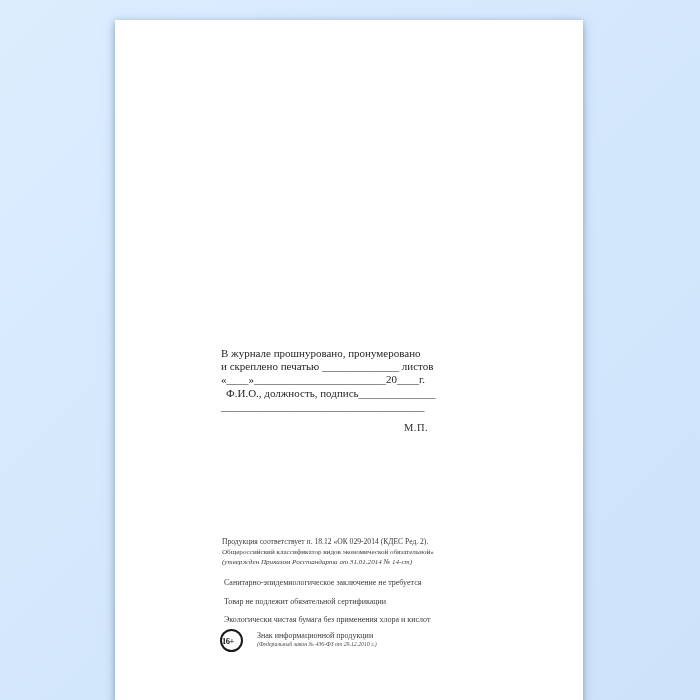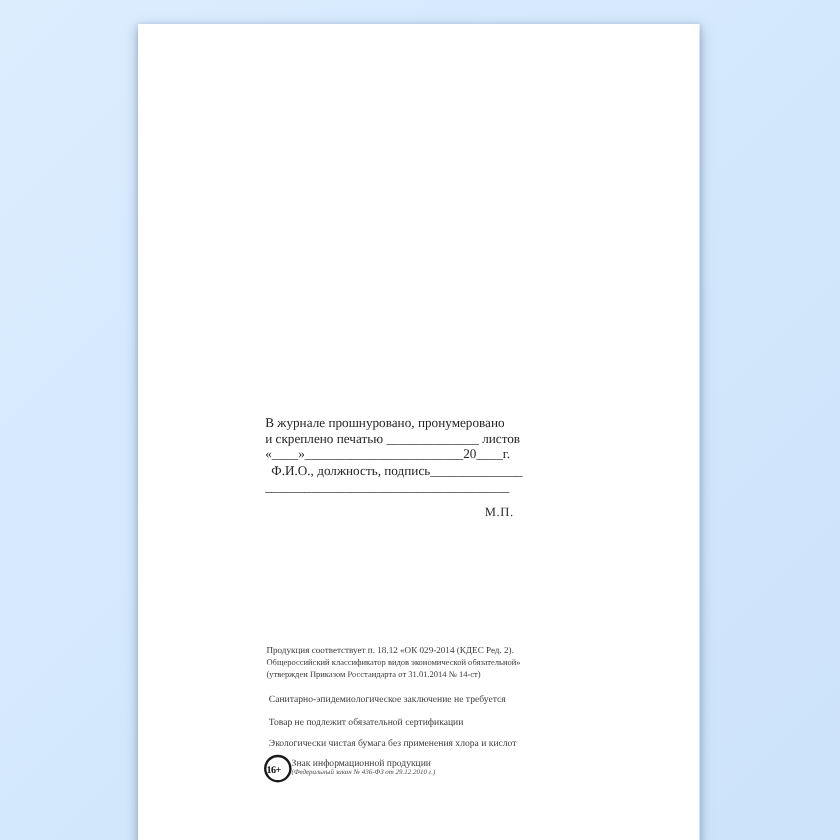--- a/index.html
+++ b/index.html
@@ -46,21 +46,21 @@
   }
   .compliance {
     position: absolute;
     left: 107px;
     top: 517px;
     color: #3a3a3a;
     white-space: nowrap;
   }
   .compliance .c1 { font-size: 7.6px; line-height: 10px; }
   .compliance .c2 { font-size: 7.1px; line-height: 10px; }
-  .compliance .c3 { font-size: 7.1px; line-height: 10px; }
+  .compliance .c3 { font-size: 7.1px; line-height: 10px; font-style: italic; }
   .cert-line {
     position: absolute;
     left: 109px;
     font-size: 8px;
     color: #3a3a3a;
     white-space: nowrap;
   }
   .cert-1 { top: 558px; }
   .cert-2 { top: 577px; }
   .cert-3 { top: 595px; }
@@ -80,20 +80,21 @@
     display: flex;
     align-items: center;
     justify-content: flex-start;
     font-size: 8.5px;
     font-weight: bold;
     color: #111111;
     letter-spacing: -0.5px;
     flex: 0 0 auto;
   }
   .age-text {
+    margin-left: 14px;
     padding-top: 2px;
     color: #3a3a3a;
     white-space: nowrap;
   }
   .age-label { font-size: 8px; line-height: 9px; }
   .age-law {
     font-size: 5.8px;
     line-height: 8px;
     font-style: italic;
     color: #4a4a4a;

